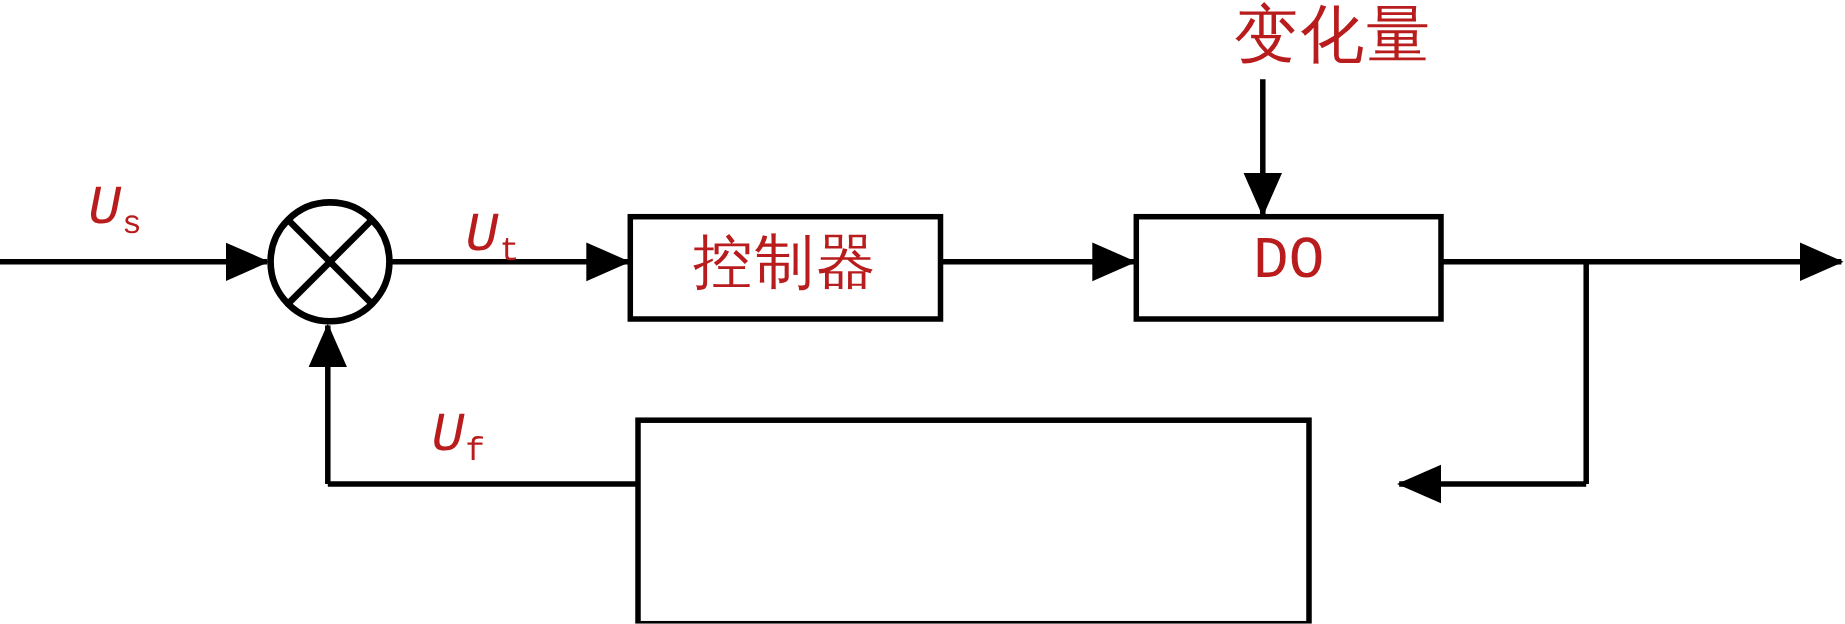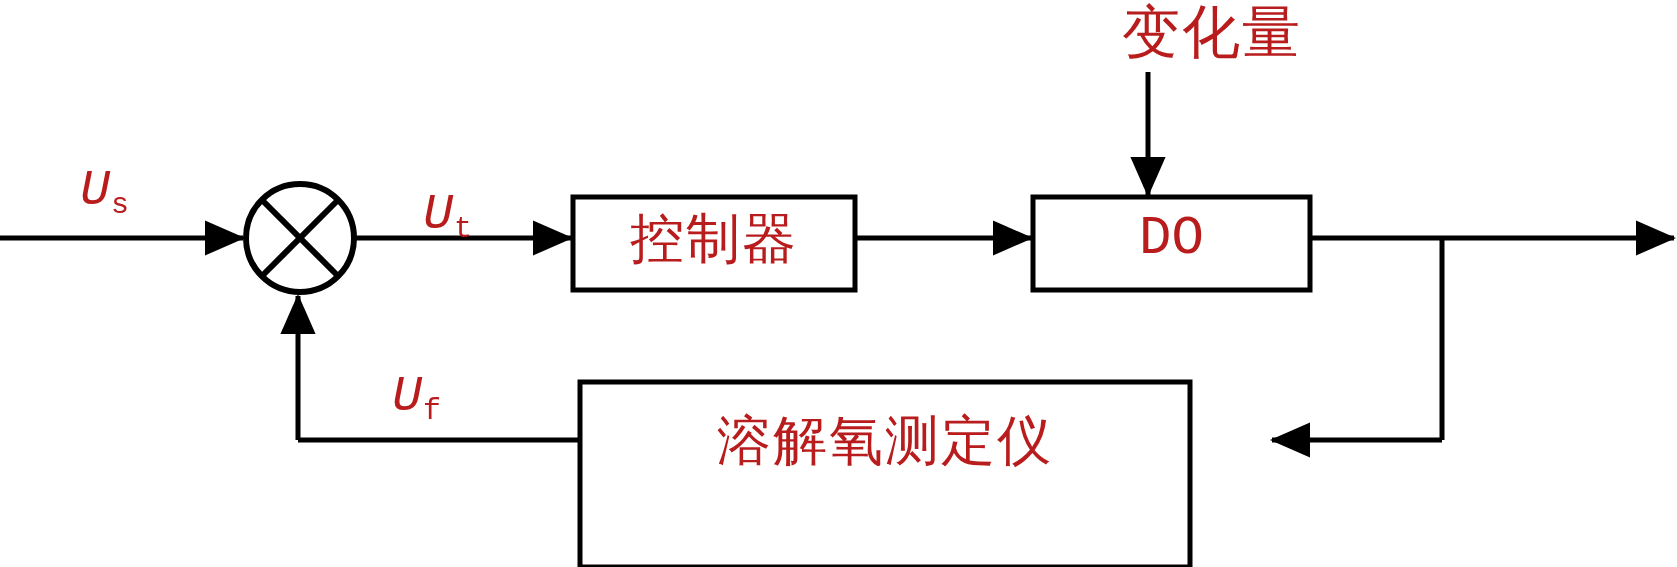--- a/index.html
+++ b/index.html
@@ -113,15 +113,14 @@
   <div class="blk-label sig-label" style="left:392px; top:372px;">
     <span>U</span><span class="sub">f</span>
   </div>
 
   <div class="blk-label dist-label" style="left:1122px; top:8px;">变化量</div>
 
   <div class="blk-label cjk-label" style="left:600px; top:216px; width:228px; text-align:center;">控制器</div>
 
   <div class="blk-label latin-label" style="left:1033px; top:212px; width:277px; text-align:center;">DO</div>
 
-  <div class="blk-label cjk-label" style="left:580px; top:418px; width:610px; text-align:center;">溶解氧测定仪</div>
 
 </div>
 
 </body></html>

